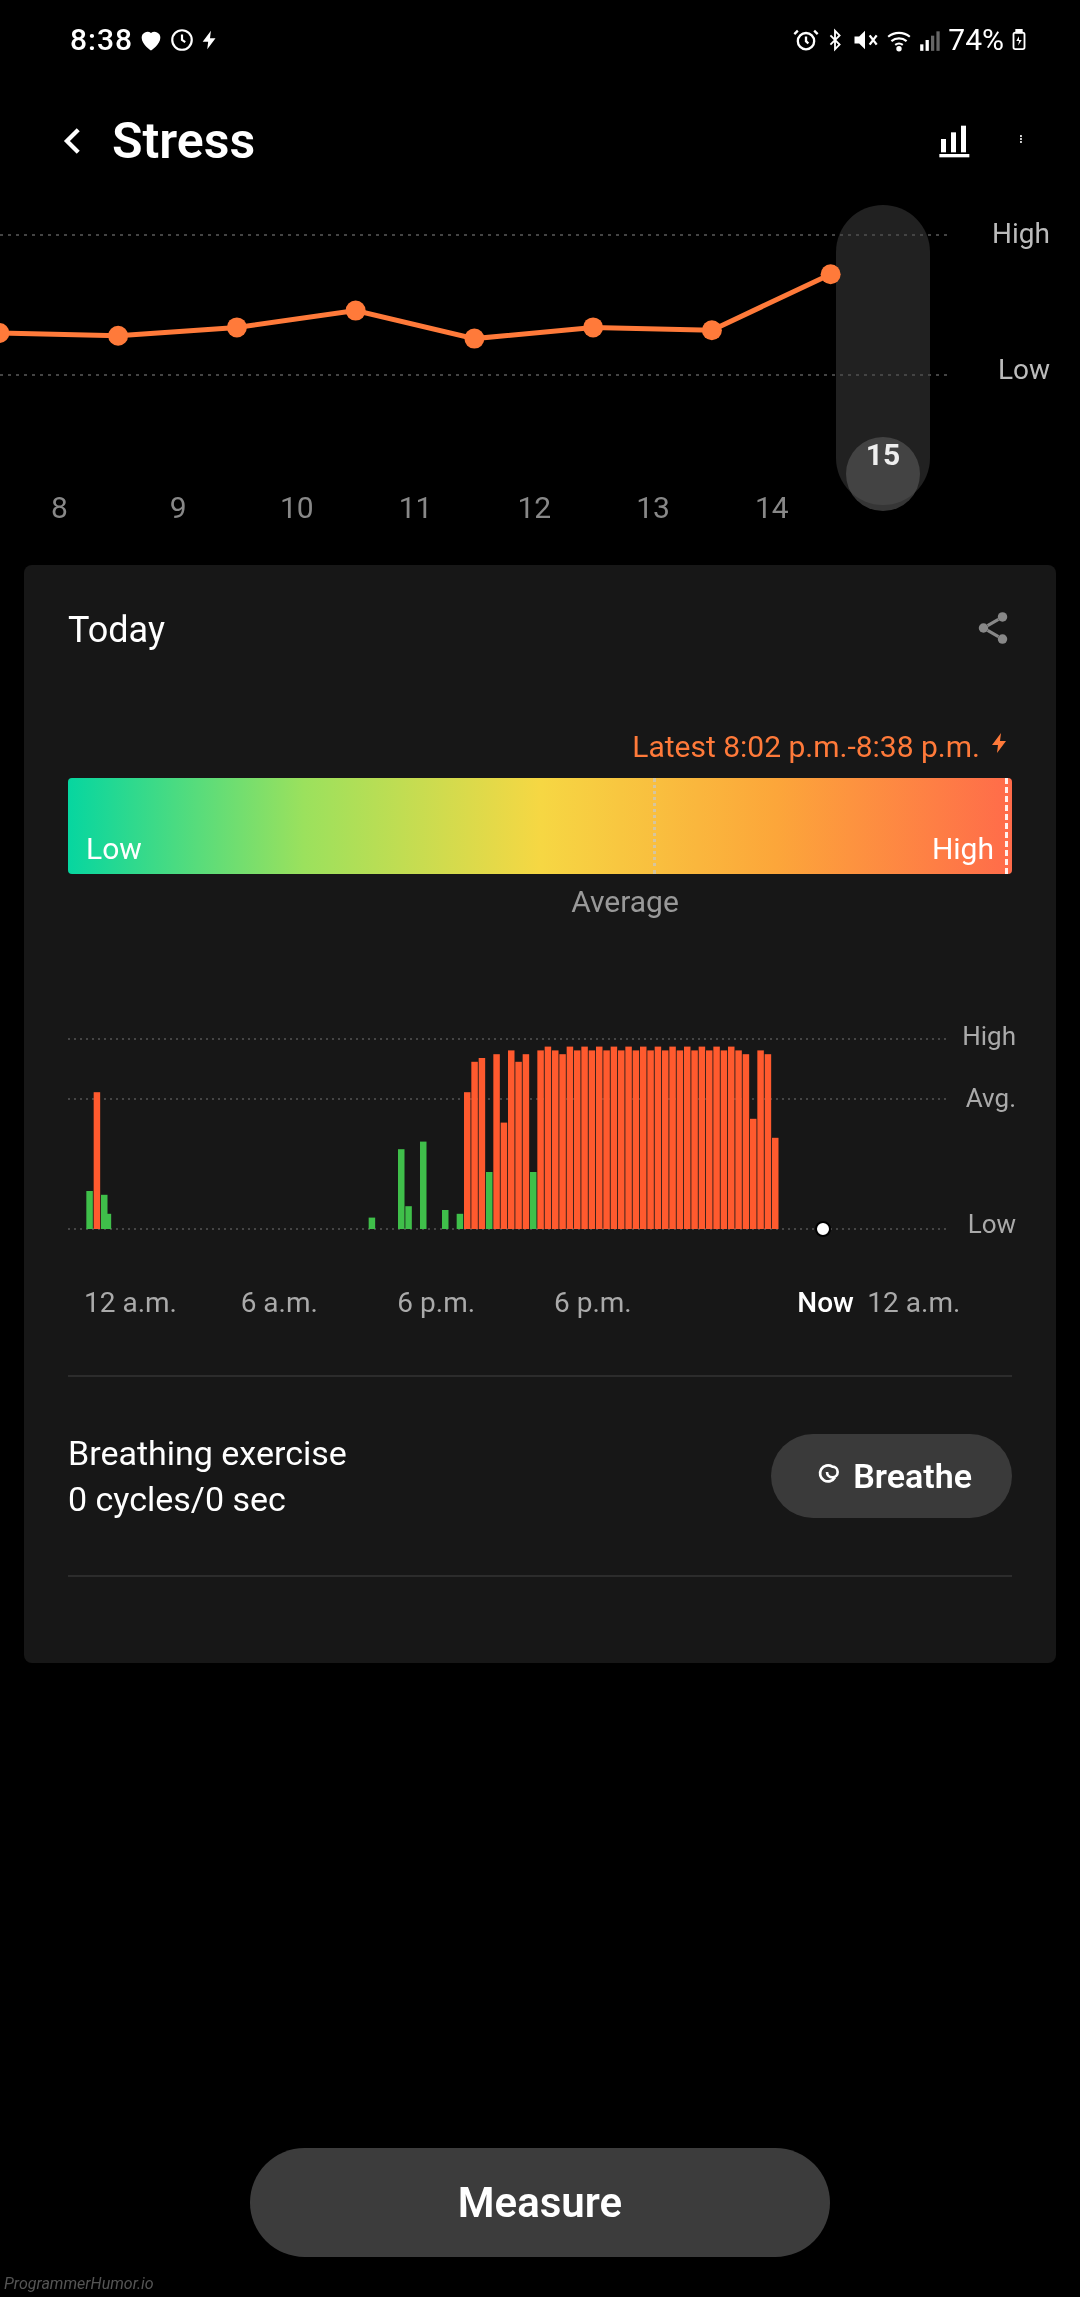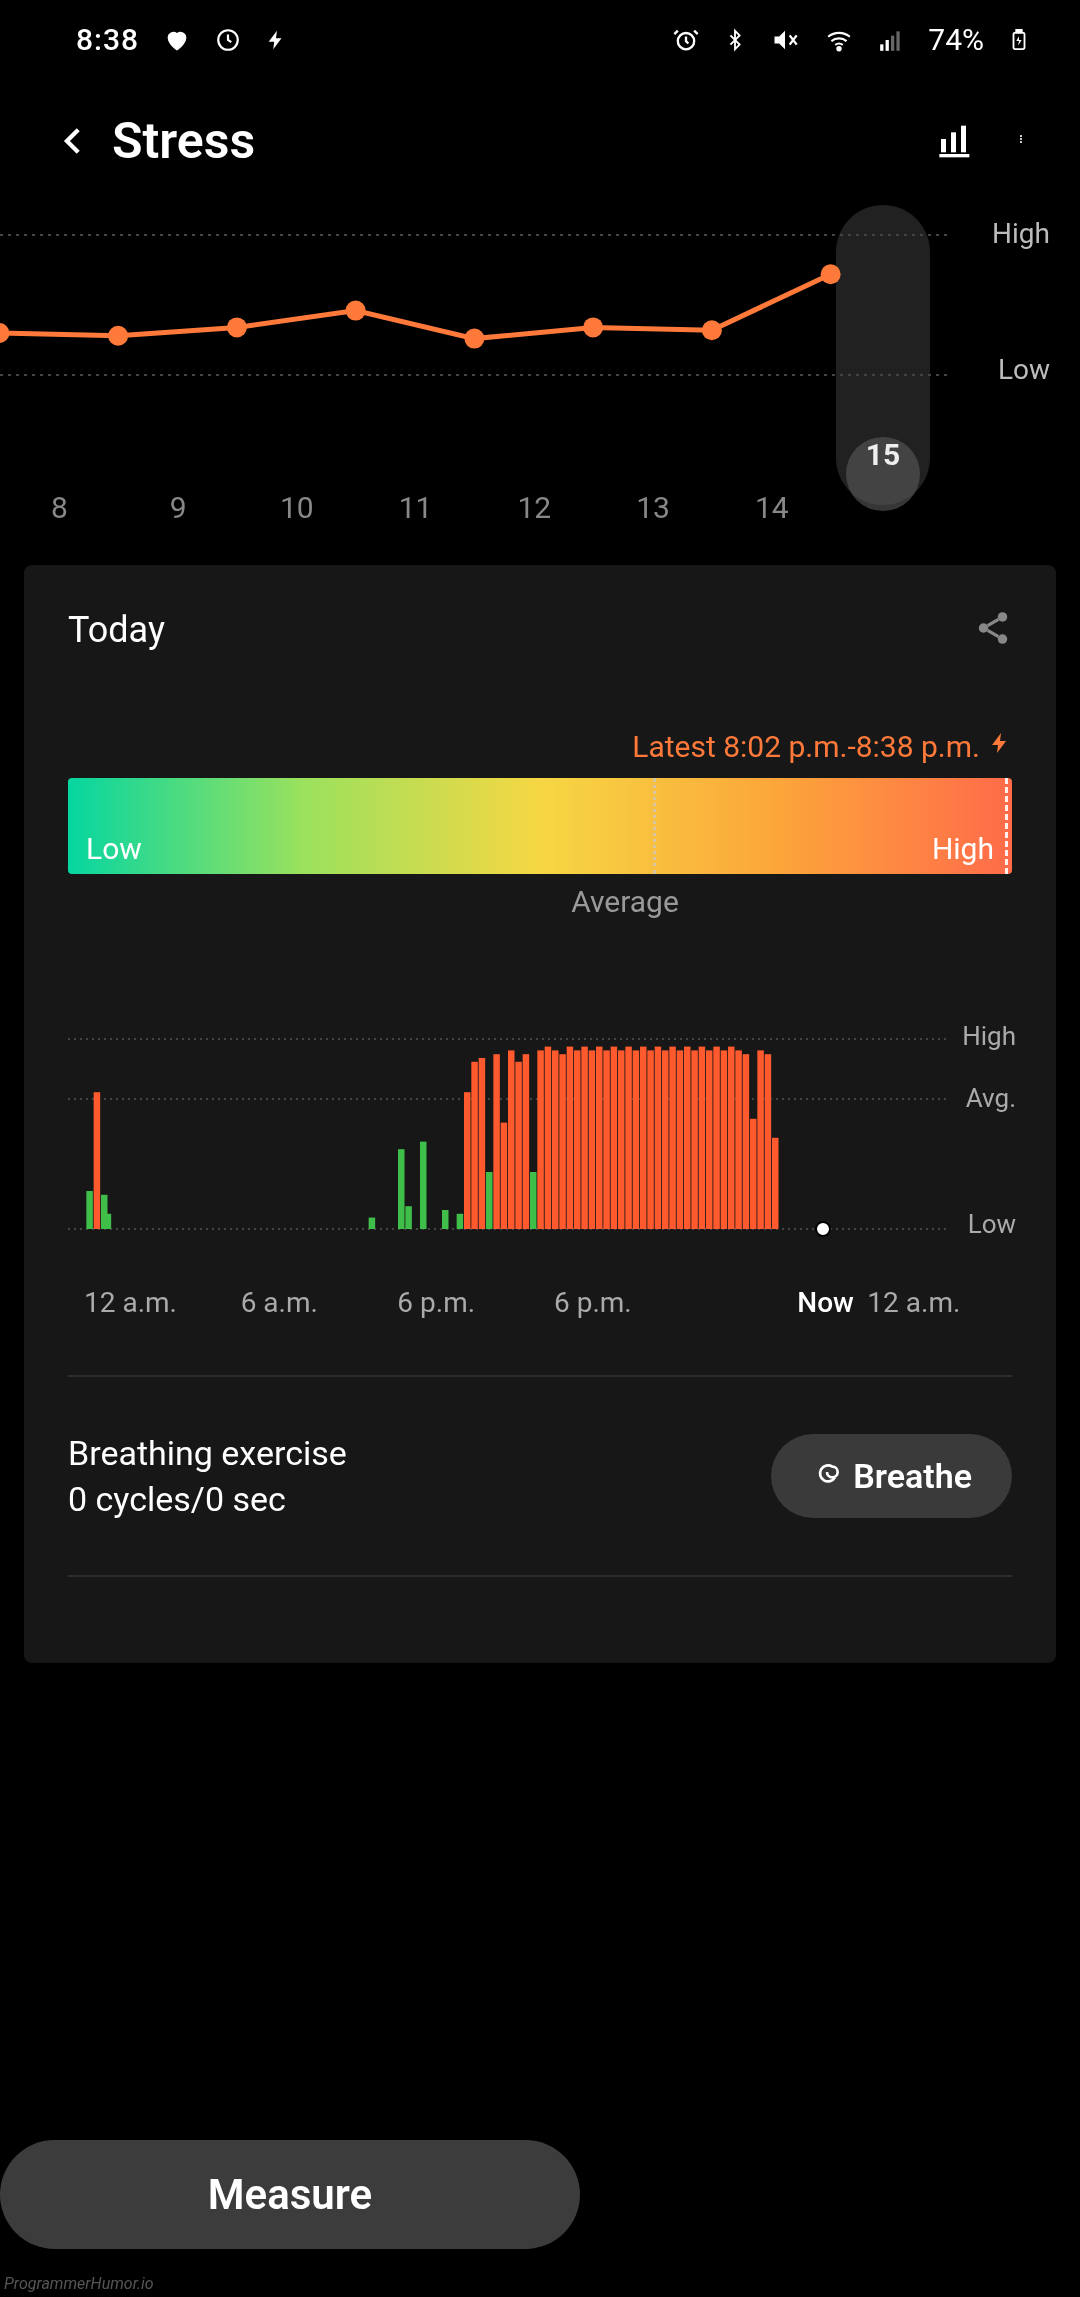--- a/index.html
+++ b/index.html
@@ -11,21 +11,21 @@
     font-family: -apple-system, Roboto, "Segoe UI", sans-serif;
     overflow: hidden;
     position: relative;
   }
   
   .status-bar {
     display: flex; justify-content: space-between; align-items: center;
     padding: 22px 50px 10px 70px;
     font-size: 30px;
   }
-  .status-left, .status-right { display: flex; align-items: center; gap: 24px; margin-left: 6px; }
+  .status-left, .status-right { display: flex; align-items: center; gap: 4px; }
   .status-time { font-weight: 500; letter-spacing: 1px; }
   .status-ico { display: inline-flex; }
   
   .app-bar { display: flex; align-items: center; padding: 44px 44px 20px 44px; }
   .back-btn { width: 60px; height: 60px; display: flex; align-items: center; justify-content: center; }
   .title { font-size: 50px; font-weight: 600; margin-left: 8px; flex: 1; }
   .app-actions { display: flex; align-items: center; gap: 40px; padding-right: 10px;}
   
   .week-chart { position: relative; height: 310px; margin-top: 24px; }
   .week-svg { position: absolute; left: 0; top: 0; }
@@ -87,21 +87,21 @@
     background: #3a3a3a; border-radius: 50px; padding: 22px 40px;
     font-size: 34px; font-weight: 600;
   }
   
   .mini-row { margin-top: 56px; }
   .mini-bar { width: 290px; height: 20px; border-radius: 20px; position: relative;
     background: linear-gradient(90deg,#06d6a0,#9be15d,#f6d743,#fca63a,#ff6b4a); }
   .mini-dot { position: absolute; right: -6px; top: -2px; width: 24px; height: 24px; border-radius:50%; background: #fff; }
   .time-device { display: flex; justify-content: space-between; margin-top: 26px; font-size: 32px; color: #888; }
   
-  .measure-bar { position: absolute; bottom: 48px; left: 0; right: 0; display: flex; }
+  .measure-bar { position: absolute; bottom: 40px; left: 0; right: 0; display: flex; justify-content: center; }
   .measure-btn {
     background: #3c3c3c; border-radius: 60px; padding: 30px 0;
     width: 580px; text-align: center; font-size: 42px; font-weight: 600;
   }
   .watermark { position: absolute; bottom: 4px; left: 4px; color: #555; font-size: 16px; font-style: italic; }
 </style>
 </head>
 <body>
 
 <div class="status-bar">

